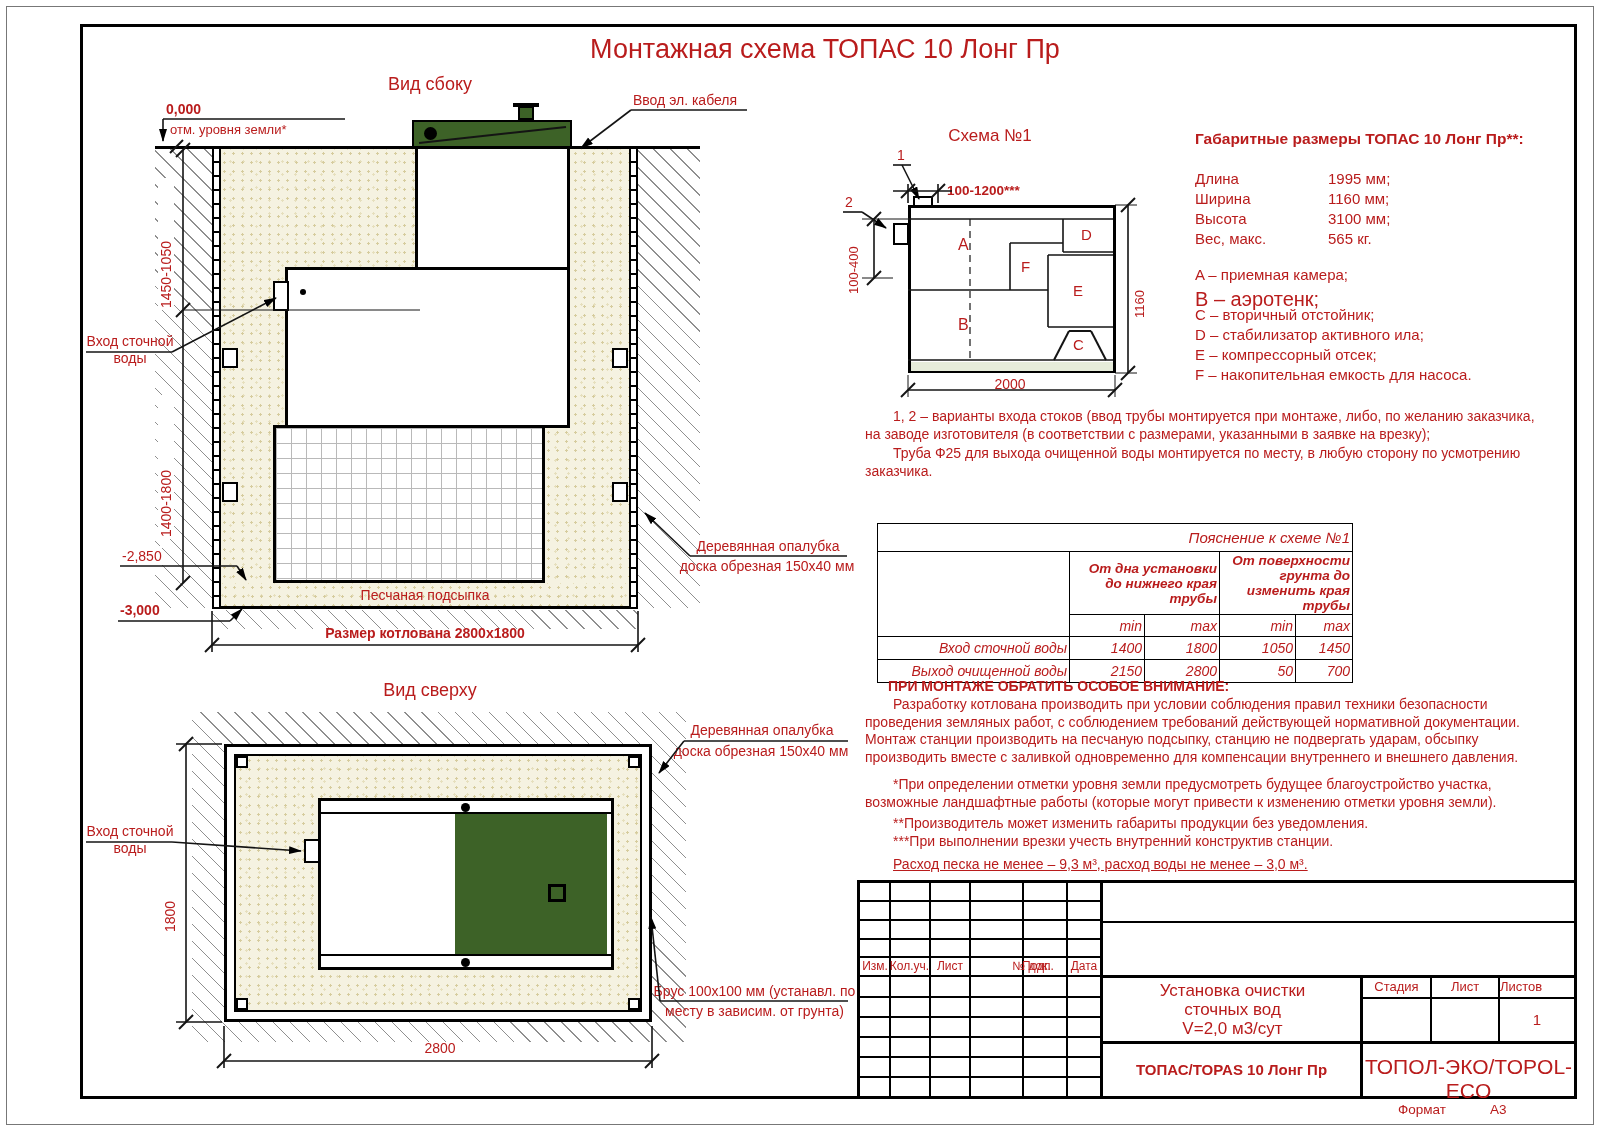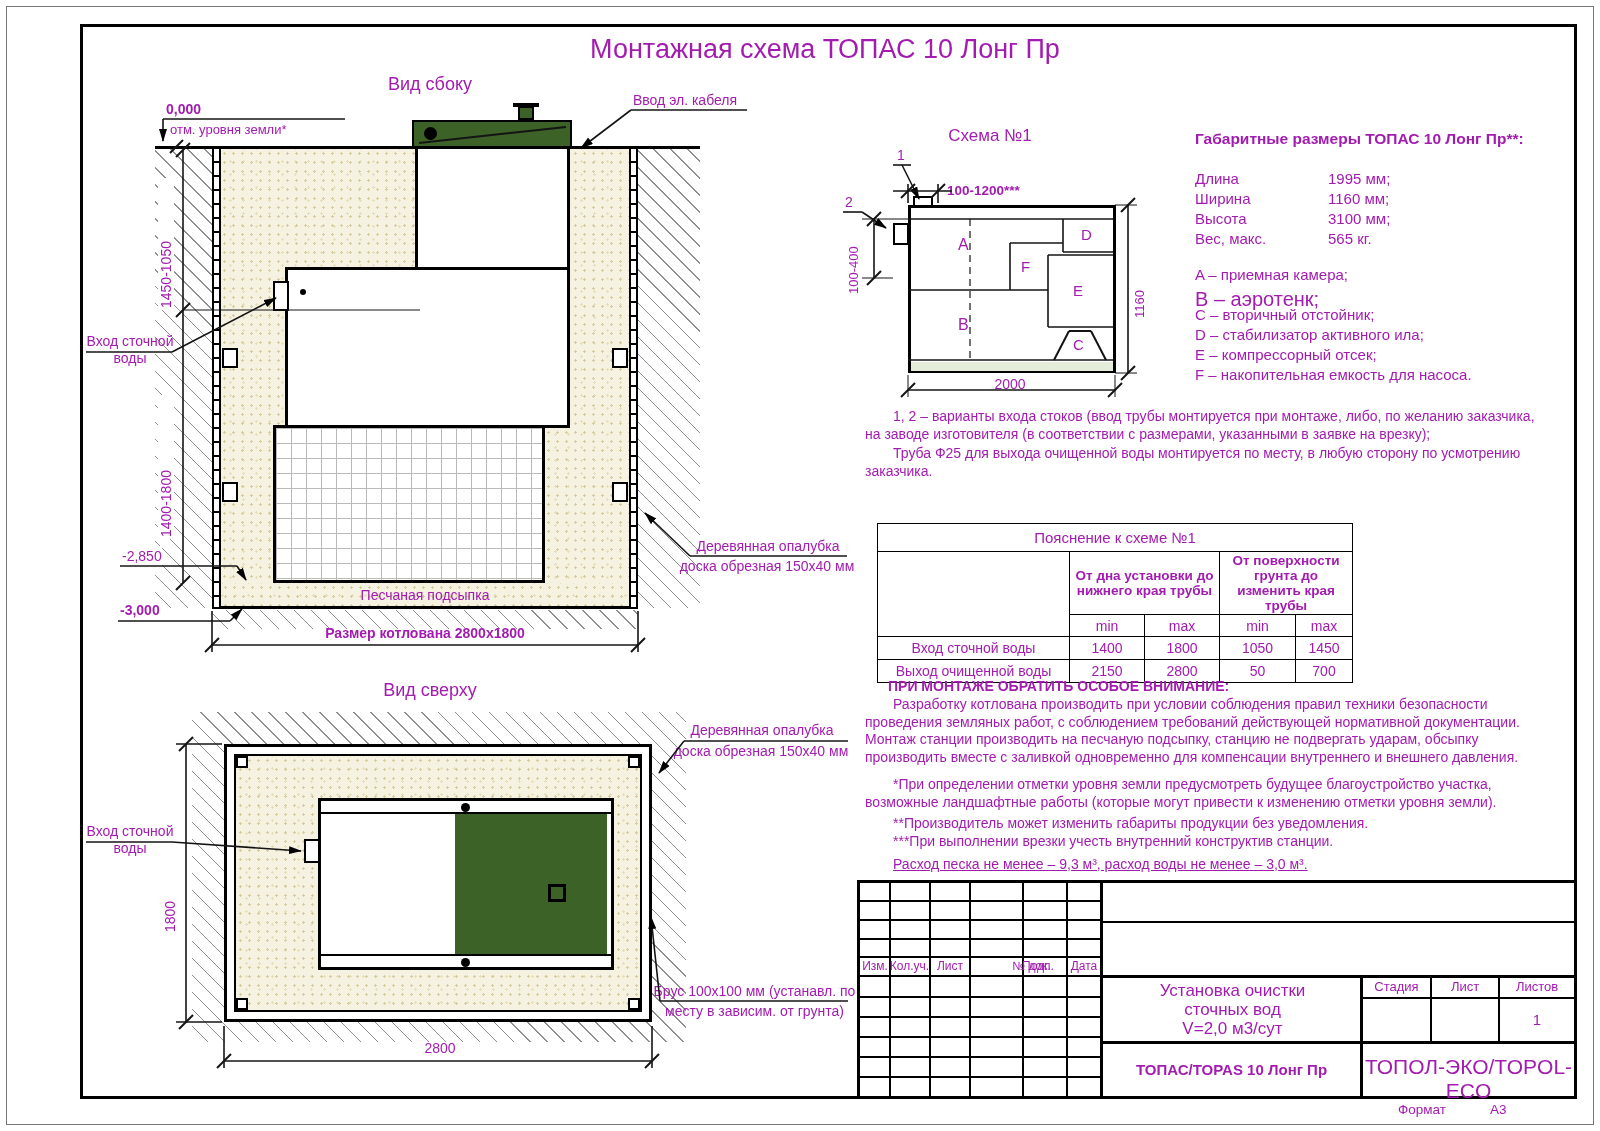--- a/index.html
+++ b/index.html
@@ -1,33 +1,33 @@
 <!DOCTYPE html>
 <html><head>
 <meta charset="utf-8">
 <style>
   html,body{margin:0;padding:0;background:#e8e8e8;}
-  .sheet{position:relative;width:1600px;height:1131px;background:#fff;font-family:"Liberation Sans",sans-serif;color:#a21caf;overflow:hidden;}
+  .sheet{position:relative;width:1600px;height:1131px;background:#fff;font-family:"Liberation Sans",sans-serif;color:#b91c1c;overflow:hidden;}
   .outer-border{position:absolute;left:6px;top:6px;right:6px;bottom:6px;border:1px solid #777;}
   .frame{position:absolute;left:80px;top:24px;width:1497px;height:1075px;border:3px solid #000;box-sizing:border-box;}
   .abs{position:absolute;}
   .t{position:absolute;white-space:nowrap;}
   .c{text-align:center;}
   .vtext{position:absolute;writing-mode:vertical-rl;transform:rotate(180deg);white-space:nowrap;}
   .bgw{background:#fff;padding:2px 0;}
   .hatch{background:repeating-linear-gradient(45deg,transparent 0 11px,#8f8f8f 11px 12px);}
   .sand{background-color:#f5f2e1;background-image:radial-gradient(#d6cc9e 1px,transparent 1.3px),radial-gradient(#e6dfbd 1px,transparent 1.3px);background-size:9px 9px,13px 13px;background-position:0 0,4px 6px;}
   .gridfill{background-color:#fff;background-image:linear-gradient(#b9b9b9 1px,transparent 1px),linear-gradient(90deg,#b9b9b9 1px,transparent 1px);background-size:15px 15px;}
   .fw{background:repeating-linear-gradient(180deg,#fff 0 12px,#000 12px 14px);border-left:2px solid #000;border-right:2px solid #000;box-sizing:border-box;}
   .blk{background:#000;}
   .box{border:3px solid #000;box-sizing:border-box;background:#fff;}
   .box2{border:2px solid #000;box-sizing:border-box;background:#fff;}
   .green{background:#3d6227;}
   .tbl{position:absolute;border-collapse:collapse;table-layout:fixed;font-size:14px;}
-  .tbl td,.tbl th{border:1.6px solid #000;text-align:center;padding:1px 2px;font-weight:normal;overflow:hidden;}
+  .tbl td,.tbl th{border:1.6px solid #000;text-align:right;padding:1px 2px;font-weight:normal;overflow:hidden;font-style:italic;}
   .tbl th{font-weight:bold;}
   .line{position:absolute;background:#000;}
   .tb-label{font-size:12px;text-align:center;position:absolute;}
   p.note{position:absolute;margin:0;font-size:14px;line-height:17.5px;}
   .ind{text-indent:28px;}
 </style>
 </head>
 <body>
 
 <div class="sheet">
@@ -230,21 +230,21 @@
     <div class="line" style="left:638px;top:92px;width:2px;height:66px;"></div>
     <div class="line" style="left:503px;top:114px;width:211px;height:2px;"></div>
 
     <div class="tb-label" style="left:250px;top:98px;width:245px;font-size:17px;line-height:19px;">
       <span>Установка очистки</span><br>
       <span>сточных вод</span><br>
       <span>V=2,0 м3/сут</span>
     </div>
     <div class="tb-label" style="left:503px;top:96px;width:67px;font-size:13px;">Стадия</div>
     <div class="tb-label" style="left:572px;top:96px;width:66px;font-size:13px;">Лист</div>
-    <div class="tb-label" style="left:640px;top:96px;width:74px;font-size:13px;">Листов</div>
+    <div class="tb-label" style="left:624px;top:96px;width:74px;font-size:13px;">Листов</div>
     <div class="tb-label" style="left:640px;top:128px;width:74px;font-size:15px;">1</div>
     <div class="tb-label" style="left:243px;top:178px;width:257px;font-size:15px;font-weight:bold;">ТОПАС/TOPAS 10 Лонг Пр</div>
     <div class="tb-label" style="left:503px;top:172px;width:211px;font-size:21px;">ТОПОЛ-ЭКО/TOPOL-ECO</div>
   </div>
   <div class="t" style="left:1398px;top:1102px;font-size:13.5px;">Формат</div>
   <div class="t" style="left:1490px;top:1102px;font-size:13.5px;">А3</div>
 
   <svg class="abs" style="left:0;top:0;" width="1600" height="1131" viewBox="0 0 1600 1131">
     <defs>
       <marker id="arr" markerWidth="13" markerHeight="10" refX="12" refY="4" orient="auto" markerUnits="userSpaceOnUse">

